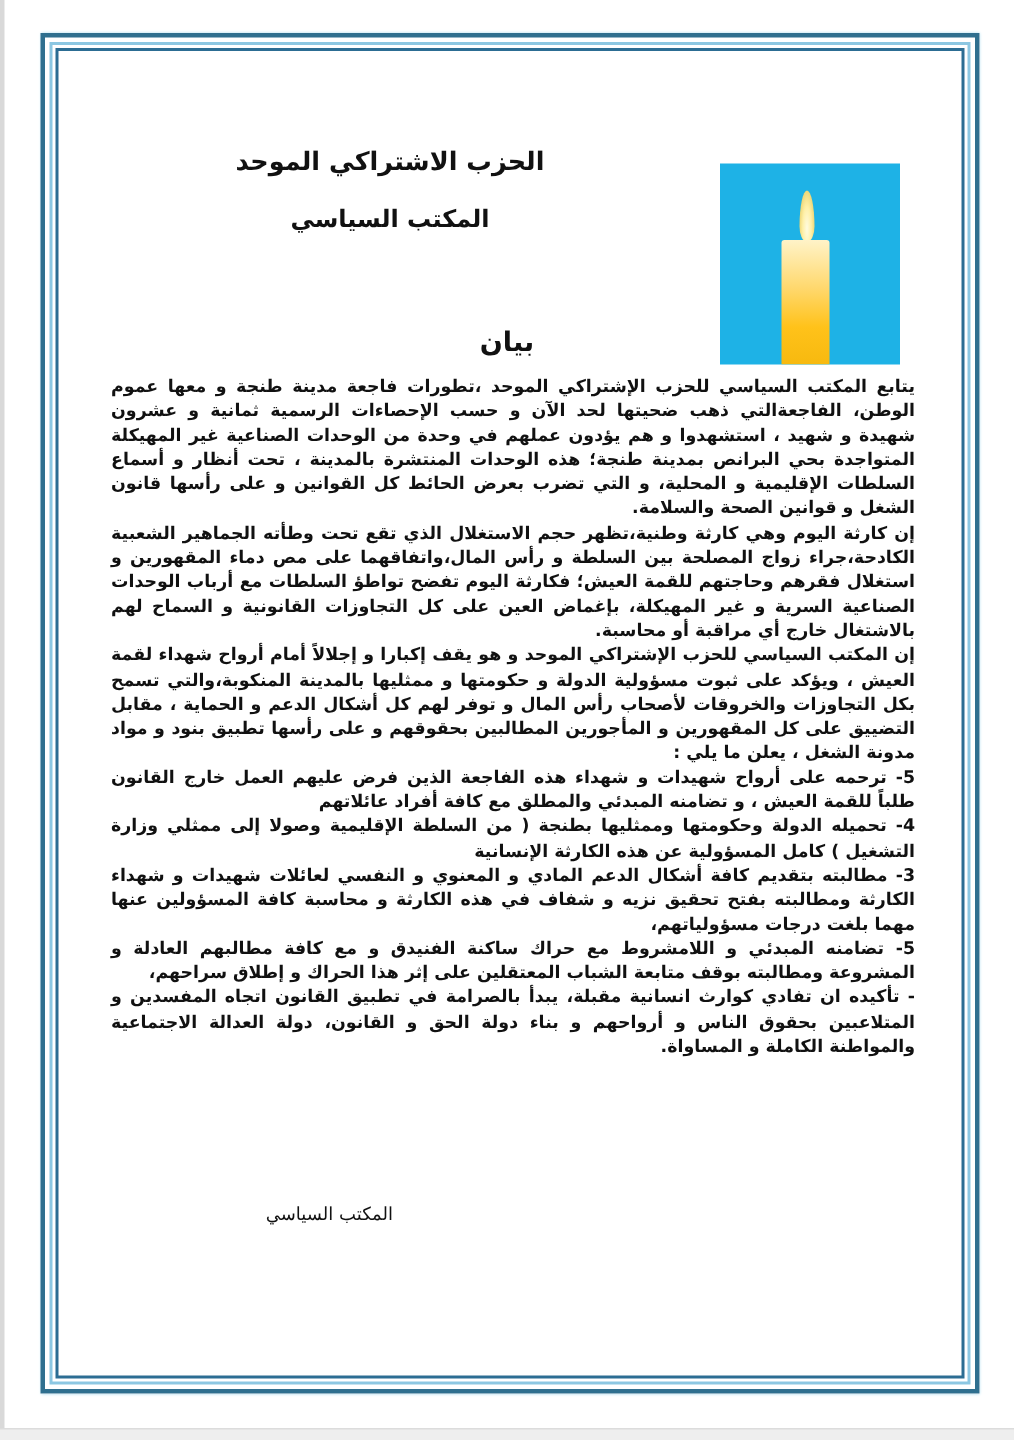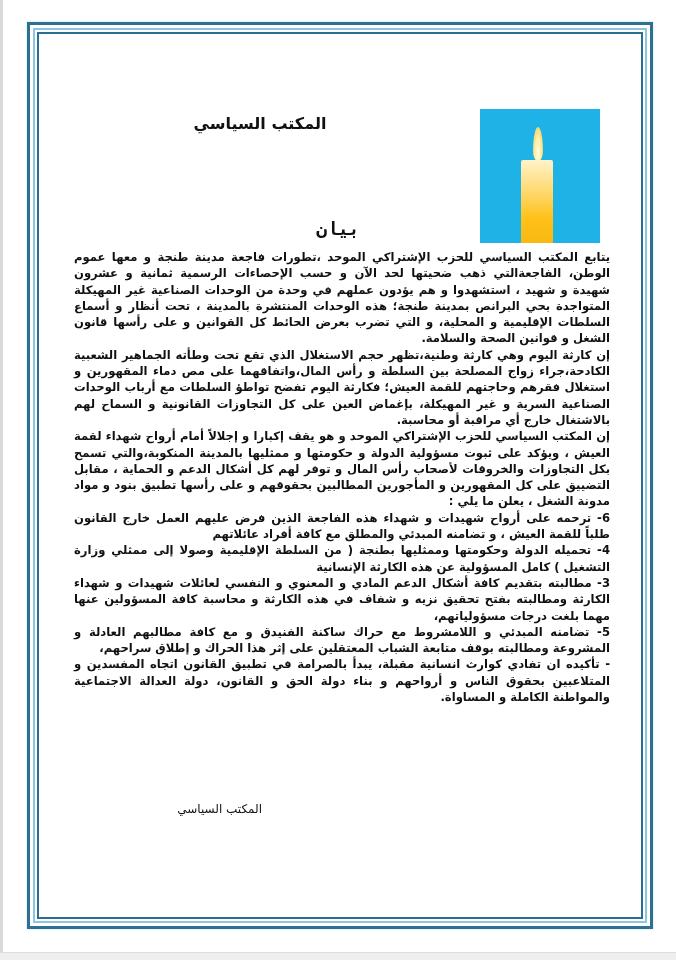--- a/index.html
+++ b/index.html
@@ -13,21 +13,21 @@
   .frame-inner { position:absolute; left:2px; top:2px; right:2px; bottom:2px; border:2px solid #2c6d93; background:#fff; }
   .candle { position:absolute; left:480px; top:109px; width:120px; height:134px; background:#1eb2e6; overflow:hidden; }
   .candle .flame { position:absolute; left:53px; top:18px; width:10px; height:34px; border-radius:50% 50% 45% 45% / 70% 70% 30% 30%;
                    background:radial-gradient(ellipse at 50% 75%, #fffbe0 0%, #fff0a8 40%, #e9d06a 80%, #b7b56a 100%); }
   .candle .body { position:absolute; left:41px; top:51px; width:32px; height:83px; border-radius:2px 2px 0 0;
                   background:linear-gradient(to bottom, #fff3c8 0%, #ffd76a 40%, #ffc21a 70%, #f7b90f 100%); }
   .header { position:absolute; top:97px; left:80px; width:360px; text-align:center; direction:rtl; }
   .header .party { font-weight:bold; font-size:17px; line-height:22px; }
   .header .office { font-weight:bold; font-size:16px; line-height:22px; margin-top:16px; }
   .doc-title { position:absolute; top:218px; left:0; width:676px; text-align:center; direction:rtl;
-               font-weight:bold; font-size:18px;font-family:Liberation Mono, monospace; }
+               font-weight:bold; font-size:18px; }
   .body-text { position:absolute; top:249px; left:74px; width:536px; direction:rtl; text-align:justify;
                font-family:"DejaVu Sans",sans-serif; font-weight:bold; font-size:11.6px; line-height:16.3px; }
   .body-text p { margin:0; }
   .signature { position:absolute; top:800px; left:82px; width:180px; direction:rtl; text-align:right; font-size:12px; line-height:18px; }
   .signature .sig-date { font-weight:bold; }
 </style>
 </head>
 <body>
 
 <div class="left-edge"></div>
@@ -37,30 +37,31 @@
     <div class="frame-inner"></div>
   </div>
 </div>
 
 <div class="candle">
   <div class="flame"></div>
   <div class="body"></div>
 </div>
 
 <div class="header">
+  <div class="party">الحزب الاشتراكي الموحد</div>
   <div class="office">المكتب السياسي</div>
 </div>
 
 <div class="doc-title">بيان</div>
 
 <div class="body-text">
   <p>يتابع المكتب السياسي للحزب الإشتراكي الموحد ،تطورات فاجعة مدينة طنجة و معها عموم الوطن، الفاجعةالتي ذهب ضحيتها لحد الآن و حسب الإحصاءات الرسمية ثمانية و عشرون شهيدة و شهيد ، استشهدوا و هم يؤدون عملهم في وحدة من الوحدات الصناعية غير المهيكلة المتواجدة بحي البرانص بمدينة طنجة؛ هذه الوحدات المنتشرة بالمدينة ، تحت أنظار و أسماع السلطات الإقليمية و المحلية، و التي تضرب بعرض الحائط كل القوانين و على رأسها قانون الشغل و قوانين الصحة والسلامة.</p>
   <p>إن كارثة اليوم وهي كارثة وطنية،تظهر حجم الاستغلال الذي تقع تحت وطأته الجماهير الشعبية الكادحة،جراء زواج المصلحة بين السلطة و رأس المال،واتفاقهما على مص دماء المقهورين و استغلال فقرهم وحاجتهم للقمة العيش؛ فكارثة اليوم تفضح تواطؤ السلطات مع أرباب الوحدات الصناعية السرية و غير المهيكلة، بإغماض العين على كل التجاوزات القانونية و السماح لهم بالاشتغال خارج أي مراقبة أو محاسبة.</p>
   <p>إن المكتب السياسي للحزب الإشتراكي الموحد و هو يقف إكبارا و إجلالاً أمام أرواح شهداء لقمة العيش ، ويؤكد على ثبوت مسؤولية الدولة و حكومتها و ممثليها بالمدينة المنكوبة،والتي تسمح بكل التجاوزات والخروقات لأصحاب رأس المال و توفر لهم كل أشكال الدعم و الحماية ، مقابل التضييق على كل المقهورين و المأجورين المطالبين بحقوقهم و على رأسها تطبيق بنود و مواد مدونة الشغل ، يعلن ما يلي :</p>
-  <p>6- ترحمه على أرواح شهيدات و شهداء هذه الفاجعة الذين فرض عليهم العمل خارج القانون طلباً للقمة العيش ، و تضامنه المبدئي والمطلق مع كافة أفراد عائلاتهم</p>
+  <p>5- ترحمه على أرواح شهيدات و شهداء هذه الفاجعة الذين فرض عليهم العمل خارج القانون طلباً للقمة العيش ، و تضامنه المبدئي والمطلق مع كافة أفراد عائلاتهم</p>
   <p>4- تحميله الدولة وحكومتها وممثليها بطنجة ( من السلطة الإقليمية وصولا إلى ممثلي وزارة التشغيل ) كامل المسؤولية عن هذه الكارثة الإنسانية</p>
   <p>3- مطالبته بتقديم كافة أشكال الدعم المادي و المعنوي و النفسي لعائلات شهيدات و شهداء الكارثة ومطالبته بفتح تحقيق نزيه و شفاف في هذه الكارثة و محاسبة كافة المسؤولين عنها مهما بلغت درجات مسؤولياتهم،</p>
   <p>5- تضامنه المبدئي و اللامشروط مع حراك ساكنة الفنيدق و مع كافة مطالبهم العادلة و المشروعة ومطالبته بوقف متابعة الشباب المعتقلين على إثر هذا الحراك و إطلاق سراحهم،</p>
   <p>- تأكيده ان تفادي كوارث انسانية مقبلة، يبدأ بالصرامة في تطبيق القانون اتجاه المفسدين و المتلاعبين بحقوق الناس و أرواحهم و بناء دولة الحق و القانون، دولة العدالة الاجتماعية والمواطنة الكاملة و المساواة.</p>
 </div>
 
 <div class="signature">
   <div class="sig-office">المكتب السياسي</div>
 </div>
 

